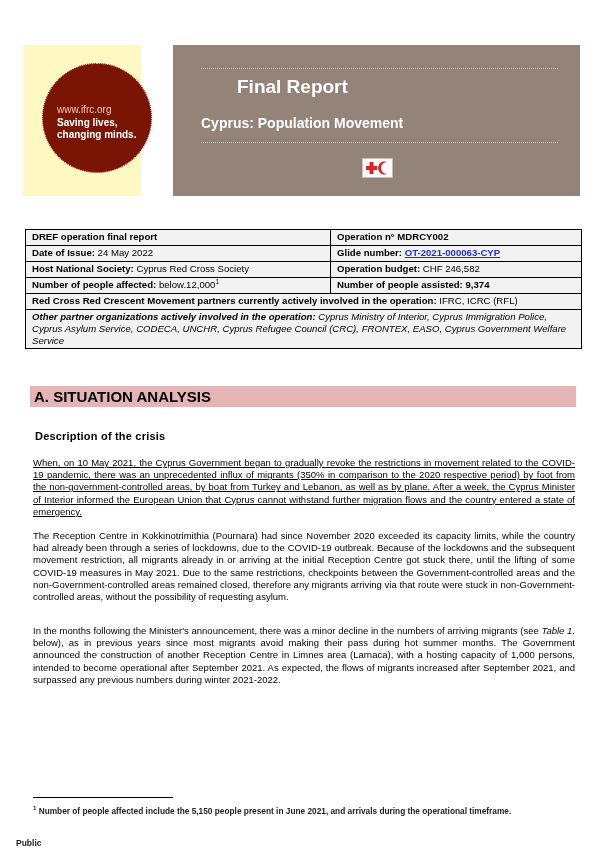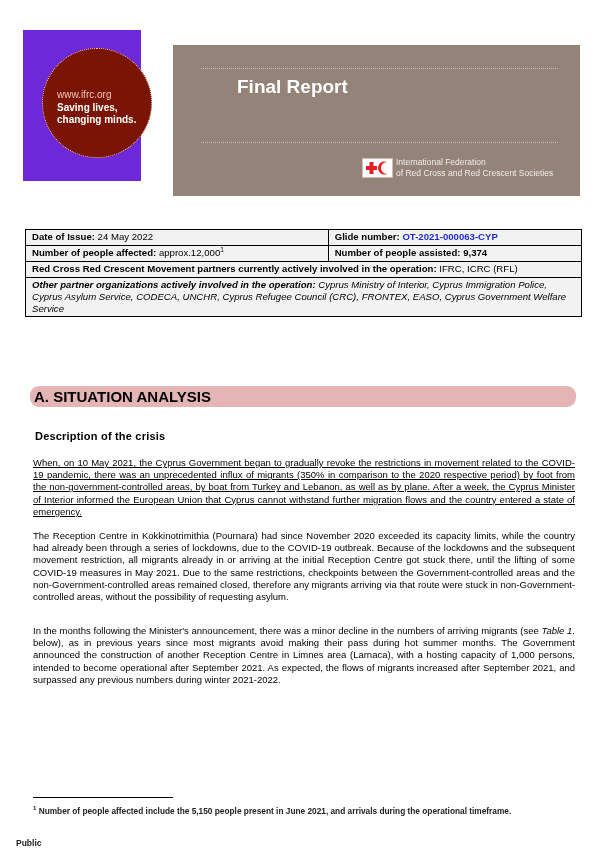--- a/index.html
+++ b/index.html
@@ -1,41 +1,41 @@
 <!DOCTYPE html>
 <html><head>
 <meta charset="utf-8">
 <style>
   html, body { margin:0; padding:0; }
   body { width:606px; height:855px; background:#ffffff; position:relative; overflow:hidden;
          font-family:"Liberation Sans", sans-serif; color:#000; }
   .abs { position:absolute; }
 
   
-  #red-block { left:23px; top:30px; width:118px; height:151px; background:#6d28d9; }
+  #red-block { left:23px; top:45px; width:118px; height:151px; background:#fef9c3; }
   #red-circle { left:19px; top:18px; width:110px; height:110px; border-radius:50%;
                 background:#7a1505; border:1px dotted #f3c9bf; box-sizing:border-box; }
   #circle-url { left:14px; top:40px; font-size:10px; color:#f4c7b8; white-space:nowrap; }
   #circle-tagline { left:14px; top:53px; font-size:10px; color:#ffffff; line-height:12px; font-weight:bold; white-space:nowrap; }
   #brown-block { left:173px; top:45px; width:407px; height:151px; background:#948379; }
   .dotline { position:absolute; left:28px; width:357px; border-top:1px dotted #c9bdb5; }
   #report-title { left:28px; top:31px; font-size:19px; font-weight:bold; color:#ffffff; white-space:nowrap;margin-left:36px; }
   #report-subtitle { left:28px; top:70px; font-size:14px; font-weight:bold; color:#ffffff; white-space:nowrap; }
   #ifrc-logo { left:189px; top:113px; width:31px; height:20px; background:#fff; border:1px solid #d8b8b0; box-sizing:border-box; }
   #ifrc-name { left:223px; top:112px; font-size:8.5px; color:#f2ece8; line-height:11px; white-space:nowrap; }
 
   
   #info-table { left:25px; top:229px; width:557px; border-collapse:collapse; background:#f2f2f2; }
   #info-table td { border:1px solid #000; font-size:9.6px; padding:1px 6px; height:13px; vertical-align:top; line-height:12px; }
   #info-table td b { font-weight:bold; }
   .col-left { width:292px; }
-  .glide { color:#1f2dd6; font-weight:bold; }
+  .glide { color:#1f2dd6; font-weight:bold;text-decoration:underline; }
 
   
-  #section-bar { left:30px; top:386px; width:546px; height:21px; background:#e5b5b6;border-radius:9px; }
+  #section-bar { left:30px; top:386px; width:546px; height:21px; background:#e5b5b6; }
   #section-title { left:4px; top:2px; font-size:15px; font-weight:bold; white-space:nowrap; }
   #sub-heading { left:35px; top:430px; font-size:11px; font-weight:bold; white-space:nowrap; letter-spacing:0.2px; }
 
   .para { position:absolute; left:33px; width:542px; font-size:9.5px; line-height:12.2px; text-align:justify; }
   #para-1 { top:457px;text-decoration:underline; }
   #para-2 { top:530px; }
   #para-3 { top:625px; }
 
   #footnote-rule { left:33px; top:797px; width:140px; border-top:1px solid #000; }
   #footnote { left:33px; top:806px; font-size:8.3px; white-space:nowrap; font-weight:bold; color:#222; }
@@ -52,42 +52,47 @@
     <div id="circle-tagline" class="abs">
       <div>Saving lives,</div>
       <div>changing minds.</div>
     </div>
   </div>
 </div>
 
 <div id="brown-block" class="abs">
   <div class="dotline" style="top:23px;"></div>
   <div id="report-title" class="abs">Final Report</div>
+  <div id="report-subtitle" class="abs">Cyprus: Population Movement</div>
   <div class="dotline" style="top:97px;"></div>
   <div id="ifrc-logo" class="abs">
     <svg width="29" height="18" viewBox="0 0 29 18">
       <rect x="3" y="7" width="11" height="4" fill="#e41e26"></rect>
       <rect x="6.5" y="3" width="4" height="12" fill="#e41e26"></rect>
       <path d="M24 3 A6.5 6.5 0 1 0 24 15 A5 5 0 1 1 24 3 Z" fill="#e41e26"></path>
     </svg>
   </div>
-  <div id="ifrc-name" class="abs">
-    <div>International Federation</div>
-    <div>of Red Cross and Red Crescent Societies</div>
-  </div>
 </div>
 
 <table id="info-table" class="abs">
   <tbody>
+      <tr>
+    <td class="col-left"><b>DREF operation final report</b></td>
+    <td><b>Operation n° MDRCY002</b></td>
+  </tr>
   <tr>
     <td><b>Date of Issue:</b> <span>24 May 2022</span></td>
     <td><b>Glide number:</b> <span class="glide">OT-2021-000063-CYP</span></td>
   </tr>
   <tr>
-    <td><b>Number of people affected:</b> <span>approx.12,000</span><sup>1</sup></td>
+    <td><b>Host National Society:</b> <span>Cyprus Red Cross Society</span></td>
+    <td><b>Operation budget:</b> <span>CHF 246,582</span></td>
+  </tr>
+  <tr>
+    <td><b>Number of people affected:</b> <span>below.12,000</span><sup>1</sup></td>
     <td><b>Number of people assisted:</b> <b>9,374</b></td>
   </tr>
   <tr>
     <td colspan="2"><b>Red Cross Red Crescent Movement partners currently actively involved in the operation:</b> <span>IFRC, ICRC (RFL)</span></td>
   </tr>
   <tr>
     <td colspan="2" style="height:34px;font-style:italic;"><b>Other partner organizations actively involved in the operation:</b> <span>Cyprus Ministry of Interior, Cyprus Immigration Police, Cyprus Asylum Service, CODECA, UNCHR, Cyprus Refugee Council (CRC), FRONTEX, EASO, Cyprus Government Welfare Service</span></td>
   </tr>
 </tbody>
   </table>

